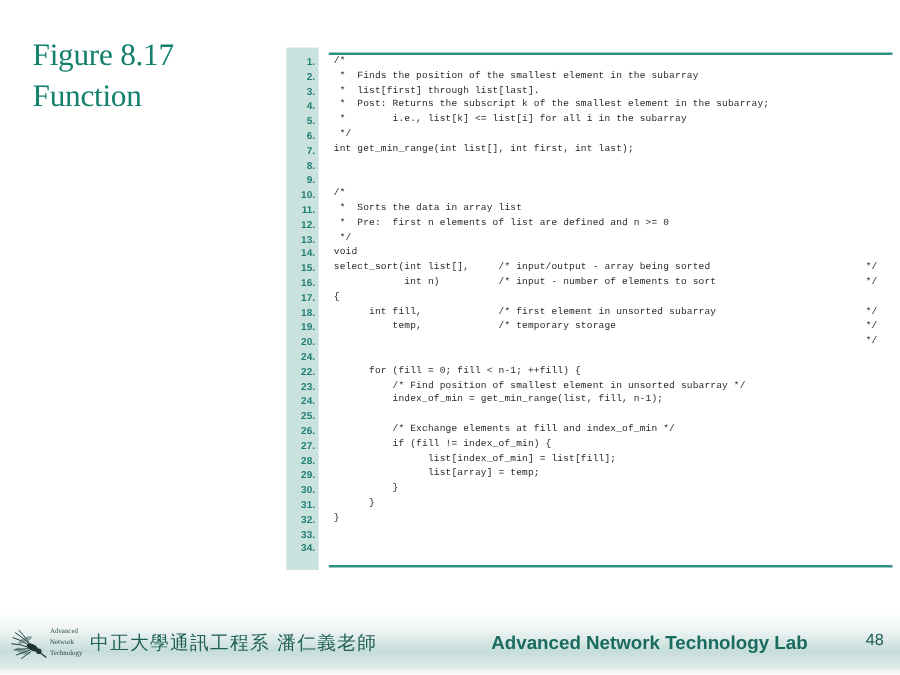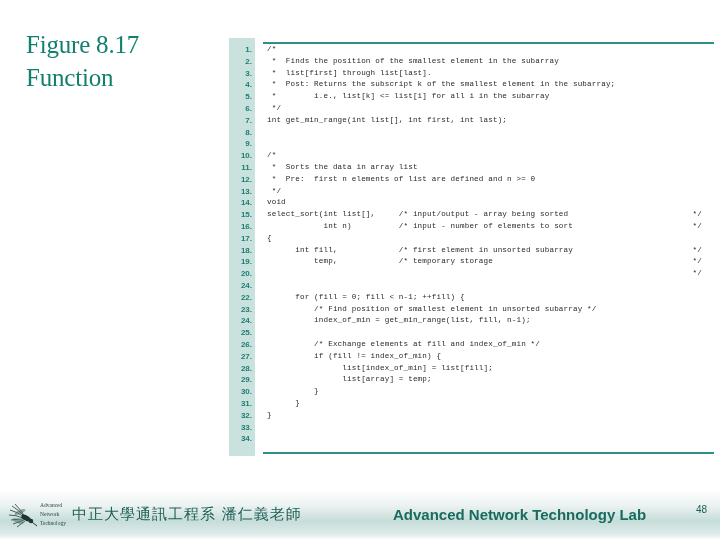--- a/index.html
+++ b/index.html
@@ -157,21 +157,21 @@
     font-weight: bold;
     color: #1a6b5f;
     white-space: nowrap;
     margin-left: 48px;
   }
   #page-number {
     position: absolute;
     right: 13px;
     top: 14px;
     font-family: "Liberation Sans", sans-serif;
-    font-size: 10px;
+    font-size: 13px;
     color: #1f5f56;
   }
 </style>
 </head>
 <body>
 
 <div id="slide-title">
   <span class="tline">Figure 8.17</span>
   <span class="tline">Function</span>
 </div>

